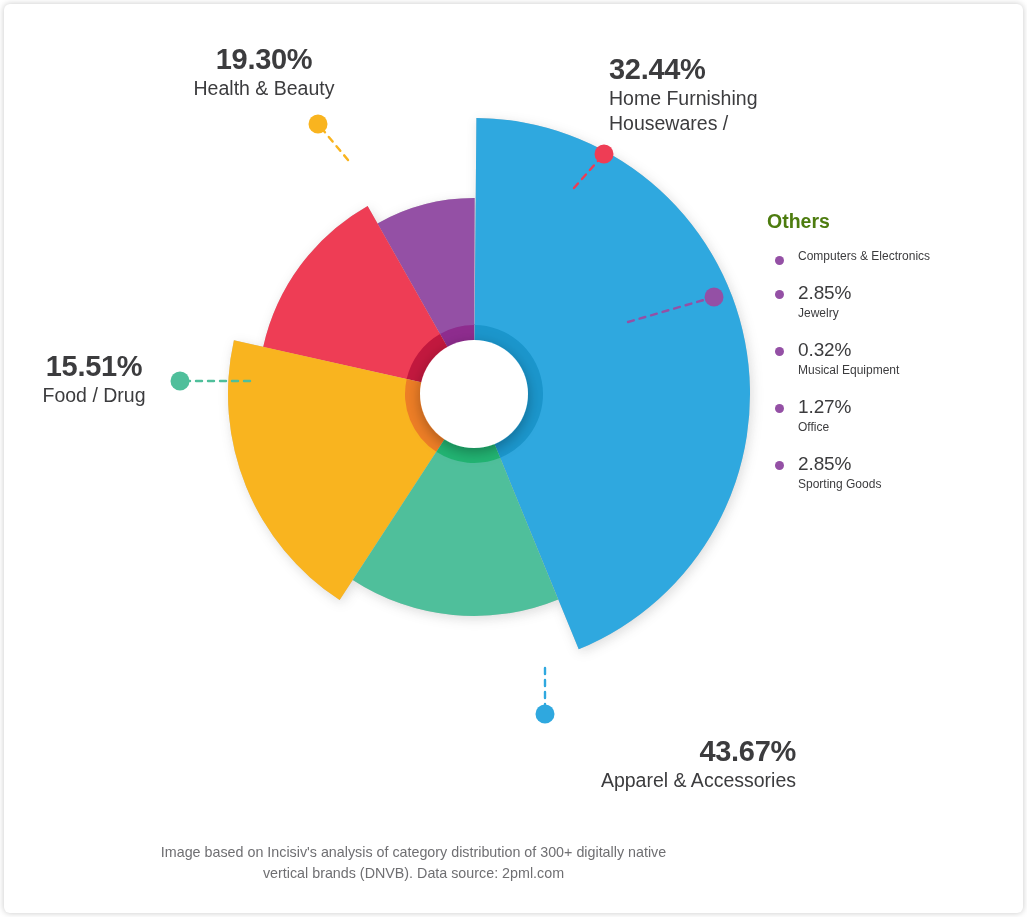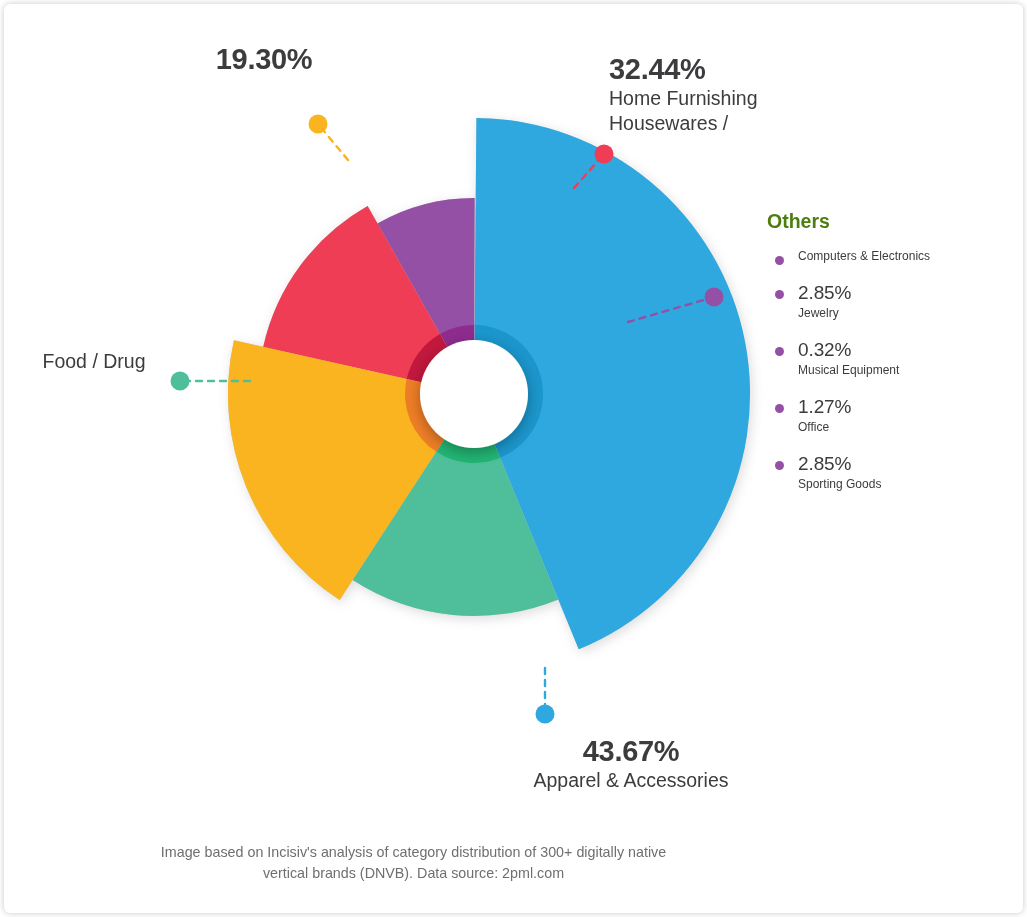--- a/index.html
+++ b/index.html
@@ -30,21 +30,21 @@
     font-size:19.5px;font-weight:400;line-height:25px;
     color:#3c3c3e;white-space:nowrap;
   }
   .ta-c{text-align:center;}
   .ta-l{text-align:left;}
 
   
   #lbl-health   {left:110px;  top:38px;  width:300px;}
   #lbl-house    {left:605px;  top:48px;  width:270px;}
   #lbl-food     {left:0px;    top:345px; width:180px;}
-  #lbl-apparel  {left:462px;  top:730px; width:330px;}
+  #lbl-apparel  {left:462px;  top:730px; width:330px;text-align:right;}
 
   
   #others{
     position:absolute;left:763px;top:205px;width:250px;
   }
   #others .others-title{
     font-size:19.5px;font-weight:700;color:#4d7c0f;
     margin:0 0 14px 0;line-height:24px;
   }
   .oitem{position:relative;padding-left:31px;margin-bottom:15px;}
@@ -130,29 +130,31 @@
           <circle cx="318" cy="124" r="9.5" fill="#F9B41F"></circle>
           <circle cx="604" cy="154" r="9.5" fill="#EE3D55"></circle>
           <circle cx="180" cy="381" r="9.5" fill="#4FBF9B"></circle>
           <circle cx="714" cy="297" r="9.5" fill="#9450A5"></circle>
           <circle cx="545" cy="714" r="9.5" fill="#2FA8DF"></circle>
         </g>
     </svg>
 
     <div class="lbl ta-c" id="lbl-health">
       <div class="pct">19.30%</div>
+      <div class="cat">Health &amp; Beauty</div>
     </div>
 
     <div class="lbl ta-l" id="lbl-house">
       <div class="pct">32.44%</div>
       <div class="cat">Home Furnishing</div>
       <div class="cat">Housewares /</div>
     </div>
 
     <div class="lbl ta-c" id="lbl-food">
+      <div class="pct">15.51%</div>
       <div class="cat">Food / Drug</div>
     </div>
 
     <div class="lbl ta-c" id="lbl-apparel">
       <div class="pct">43.67%</div>
       <div class="cat">Apparel &amp; Accessories</div>
     </div>
 
     <div id="others">
       <div class="others-title">Others</div>

